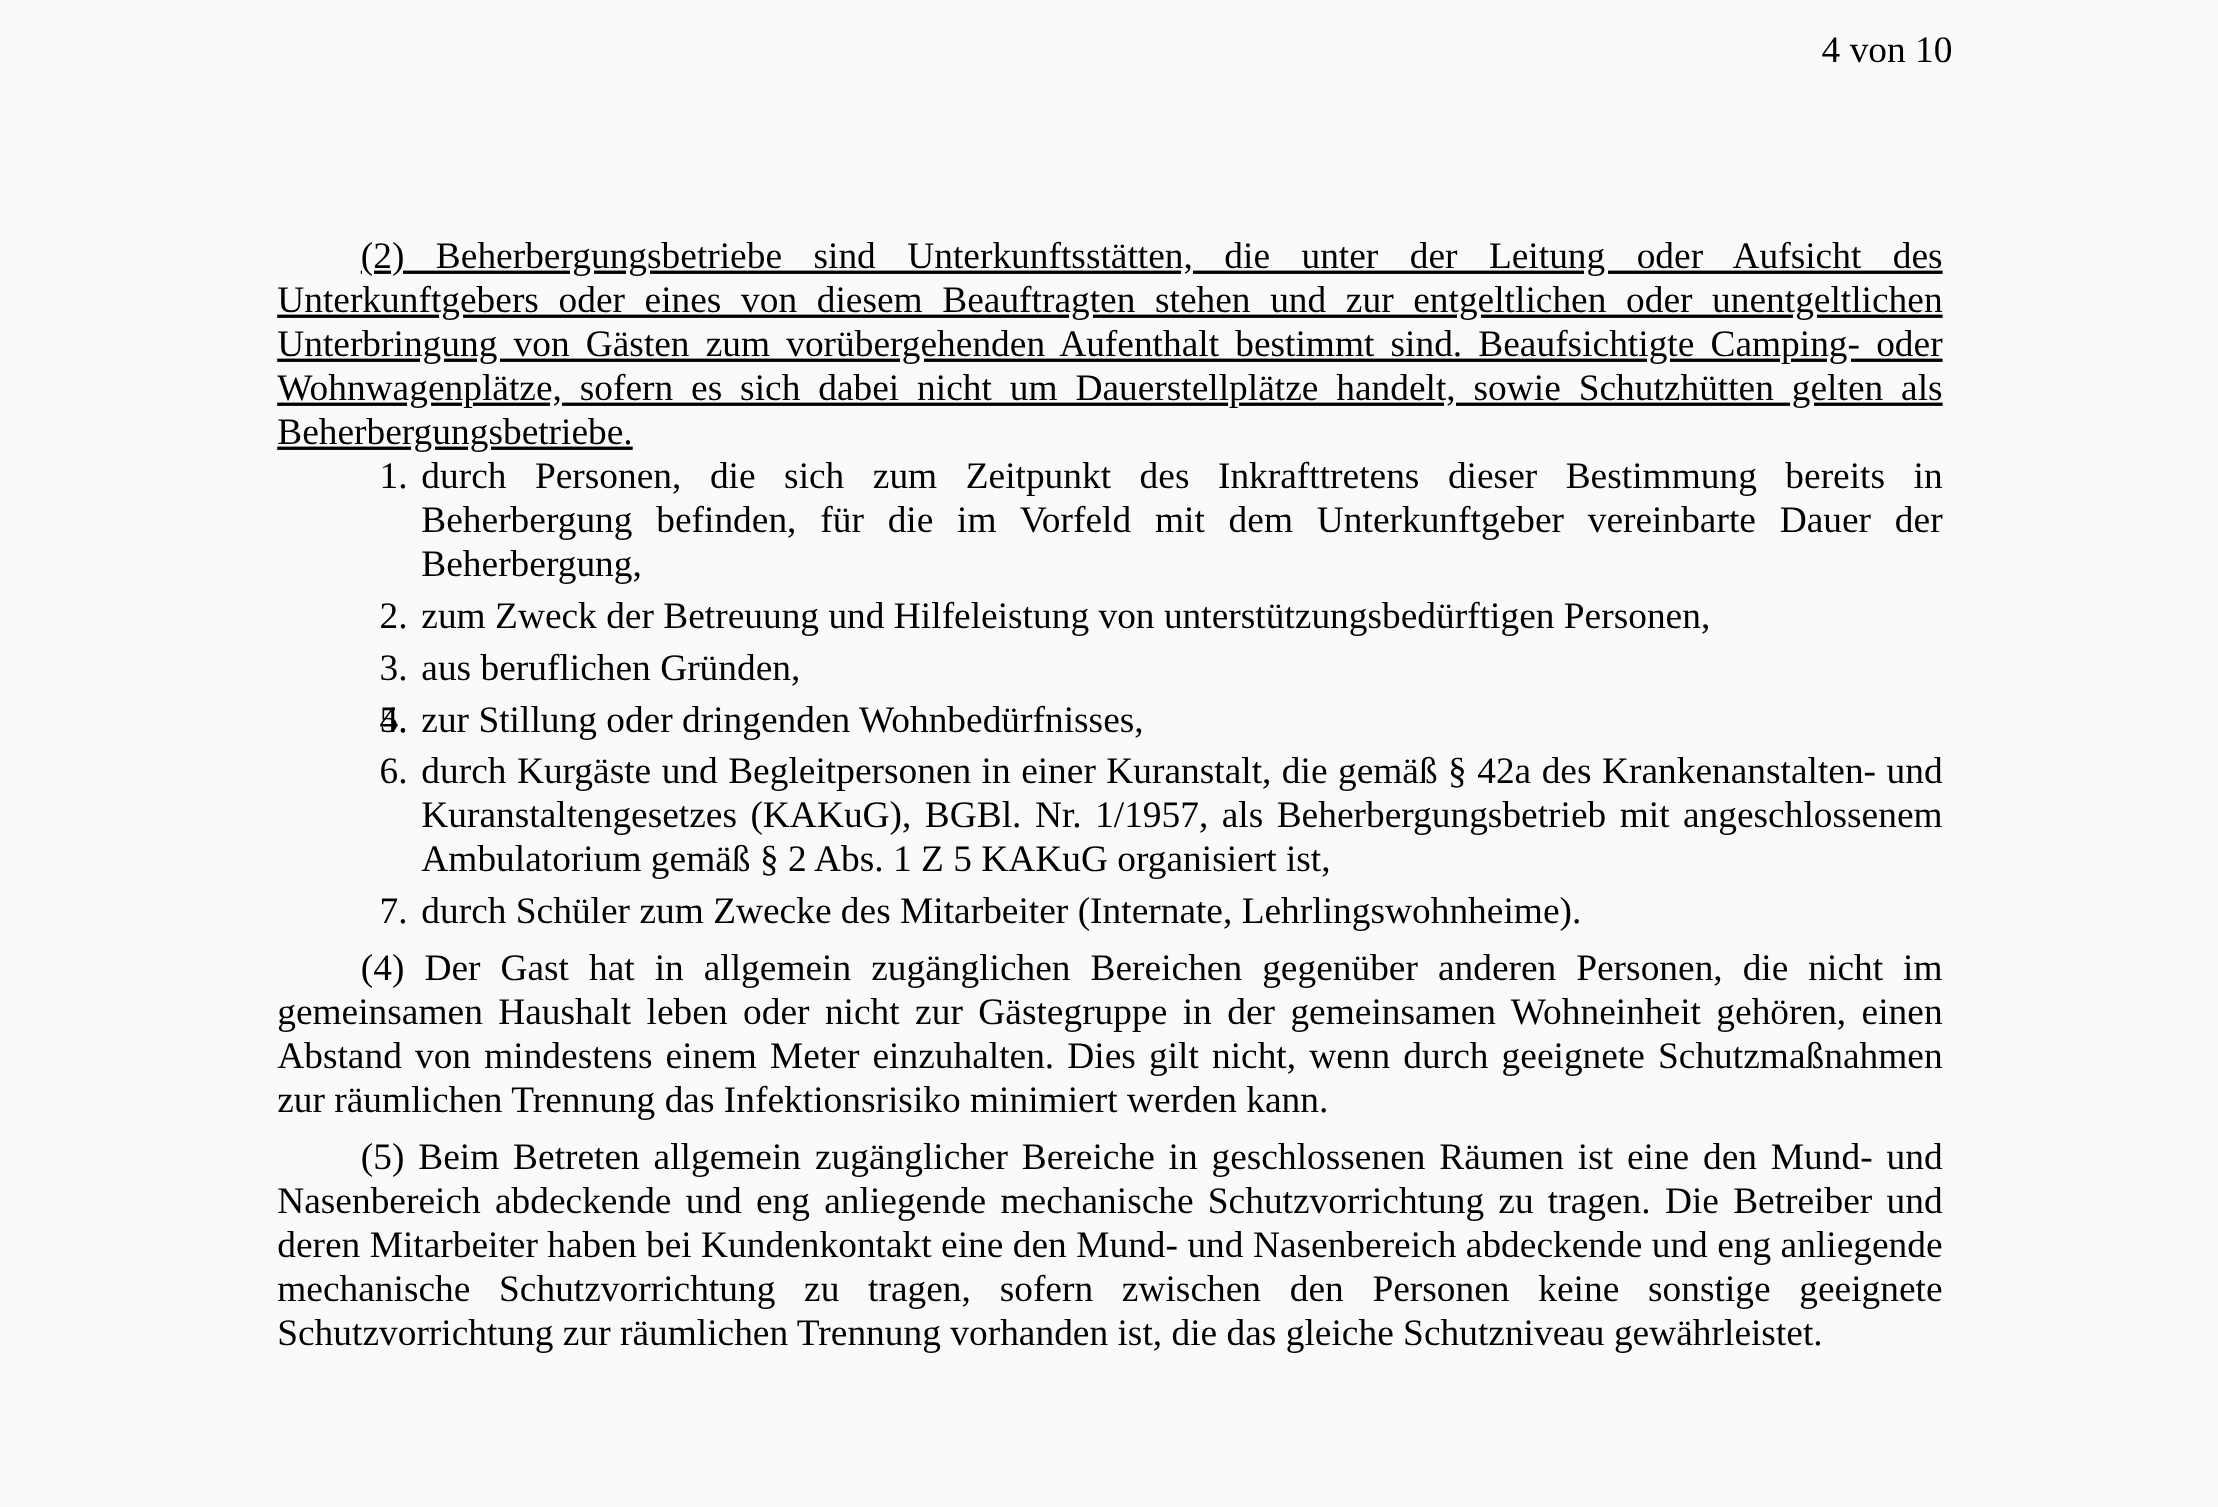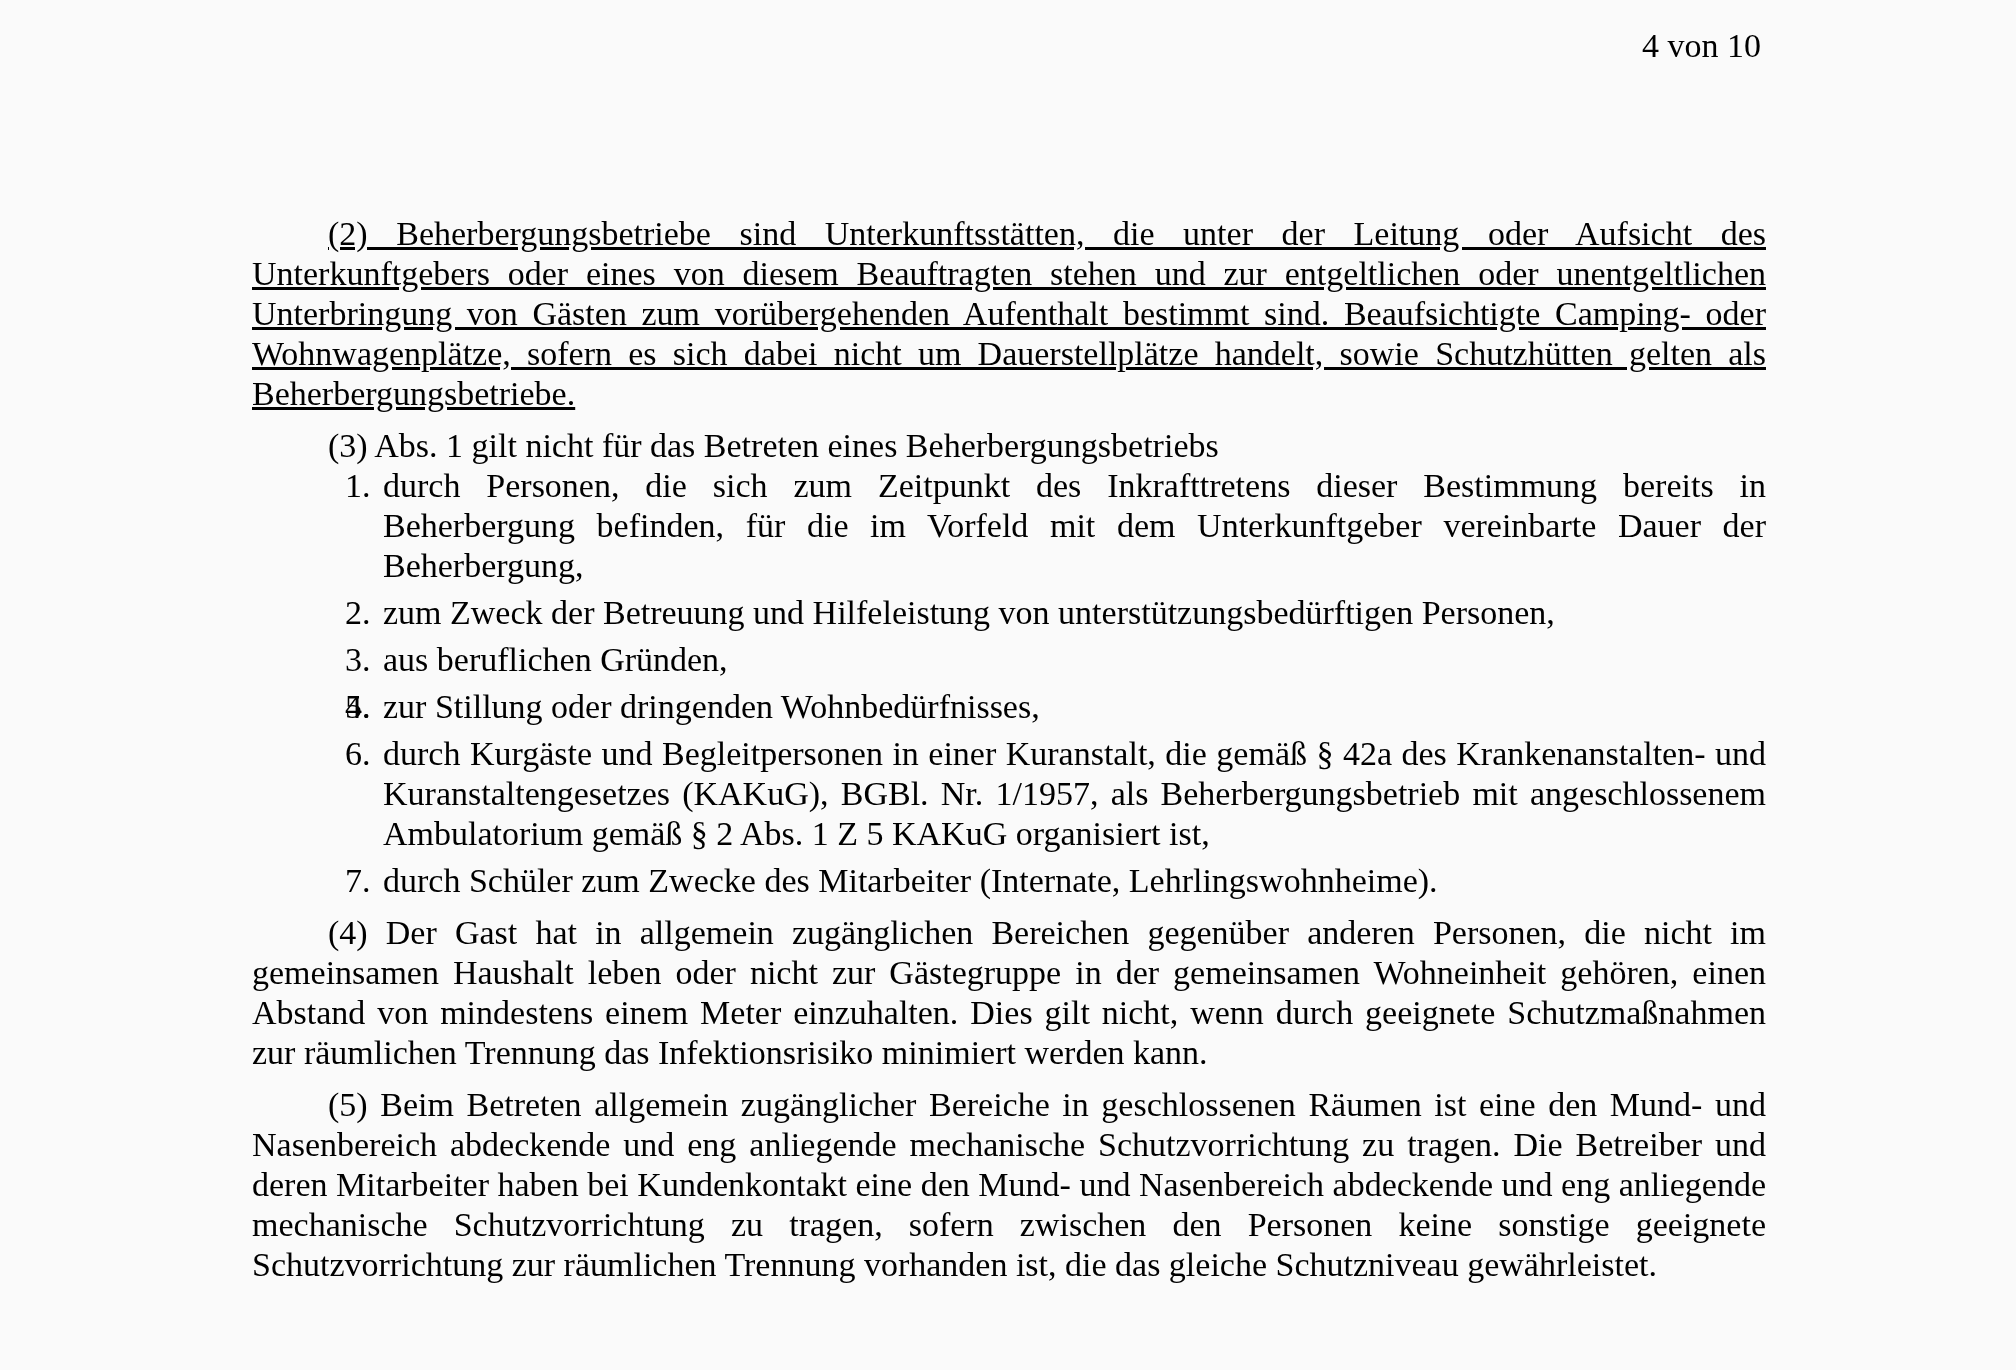--- a/index.html
+++ b/index.html
@@ -16,21 +16,21 @@
     color: #000000;
   }
   .page {
     position: absolute;
     inset: 0;
     background: #fafafa;
   }
   .page-number {
     position: absolute;
     top: 26px;
-    right: 255px;
+    right: 241px;
     font-size: 34px;
     line-height: 40px;
     white-space: nowrap;
   }
   .content {
     position: absolute;
     left: 252px;
     top: 214px;
     width: 1514px;
     font-size: 34px;
@@ -69,21 +69,20 @@
 <body>
 
 <div class="page">
 
   <div class="page-number">4 von 10</div>
 
   <div class="content">
 
     <p class="para first">(2) Beherbergungsbetriebe sind Unterkunftsstätten, die unter der Leitung oder Aufsicht des Unterkunftgebers oder eines von diesem Beauftragten stehen und zur entgeltlichen oder unentgeltlichen Unterbringung von Gästen zum vorübergehenden Aufenthalt bestimmt sind. Beaufsichtigte Camping- oder Wohnwagenplätze, sofern es sich dabei nicht um Dauerstellplätze handelt, sowie Schutzhütten gelten als Beherbergungsbetriebe.</p>
 
-    <p class="para">(3) Abs. 1 gilt nicht für das Betreten eines Beherbergungsbetriebs</p>
 
     <ol class="legal-list">
       <li>
         <span class="marker">1.</span>
         <span>durch Personen, die sich zum Zeitpunkt des Inkrafttretens dieser Bestimmung bereits in Beherbergung befinden, für die im Vorfeld mit dem Unterkunftgeber vereinbarte Dauer der Beherbergung,</span>
       </li>
       <li>
         <span class="marker">2.</span>
         <span>zum Zweck der Betreuung und Hilfeleistung von unterstützungsbedürftigen Personen,</span>
       </li>

